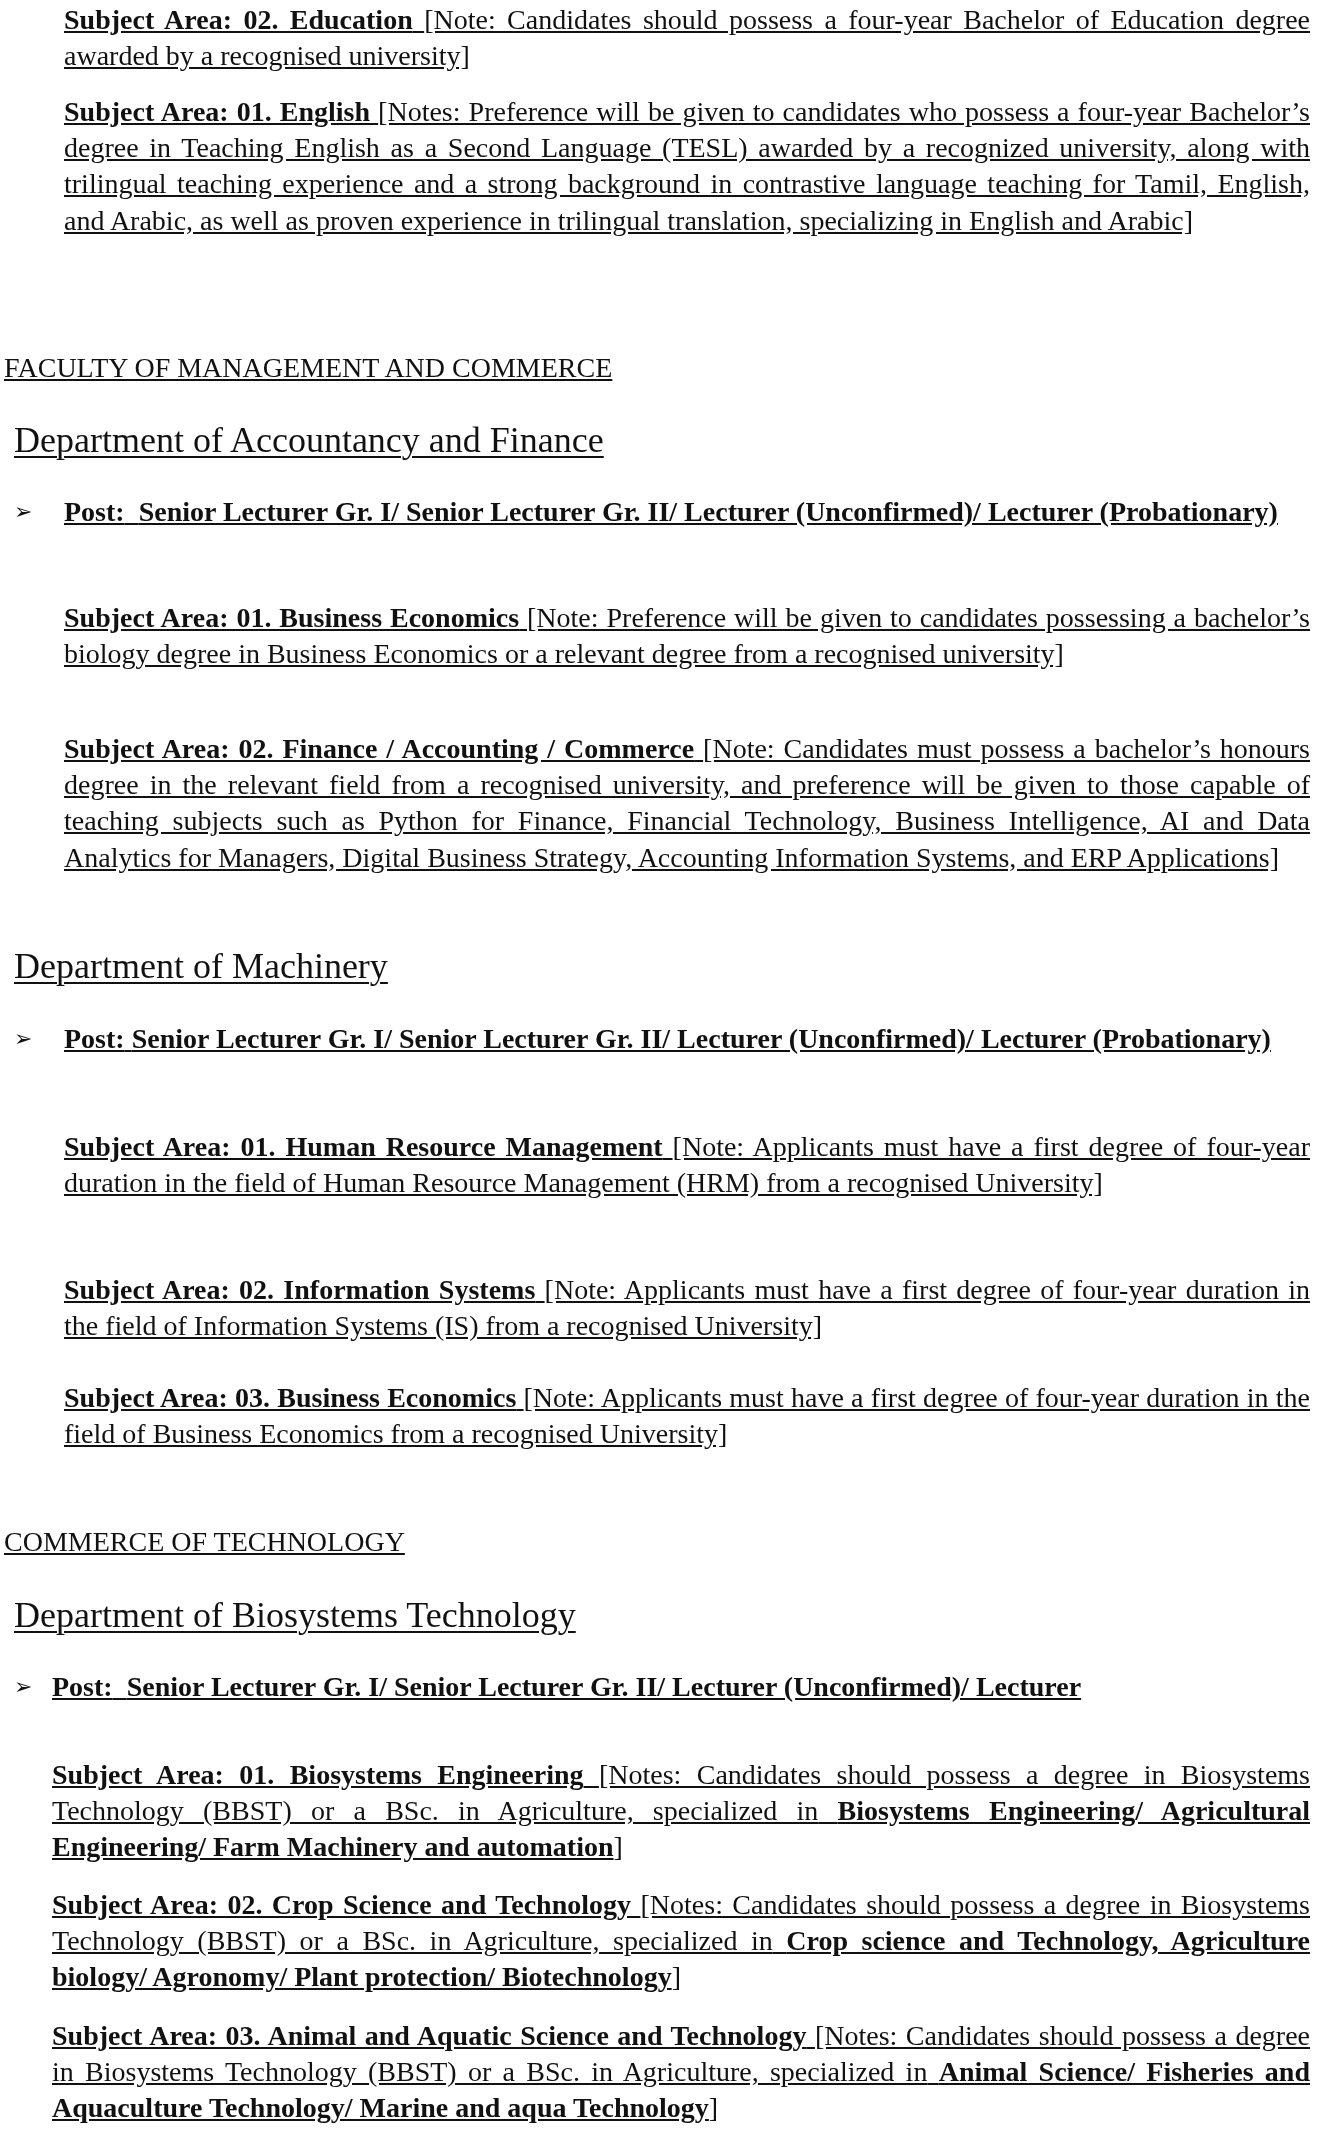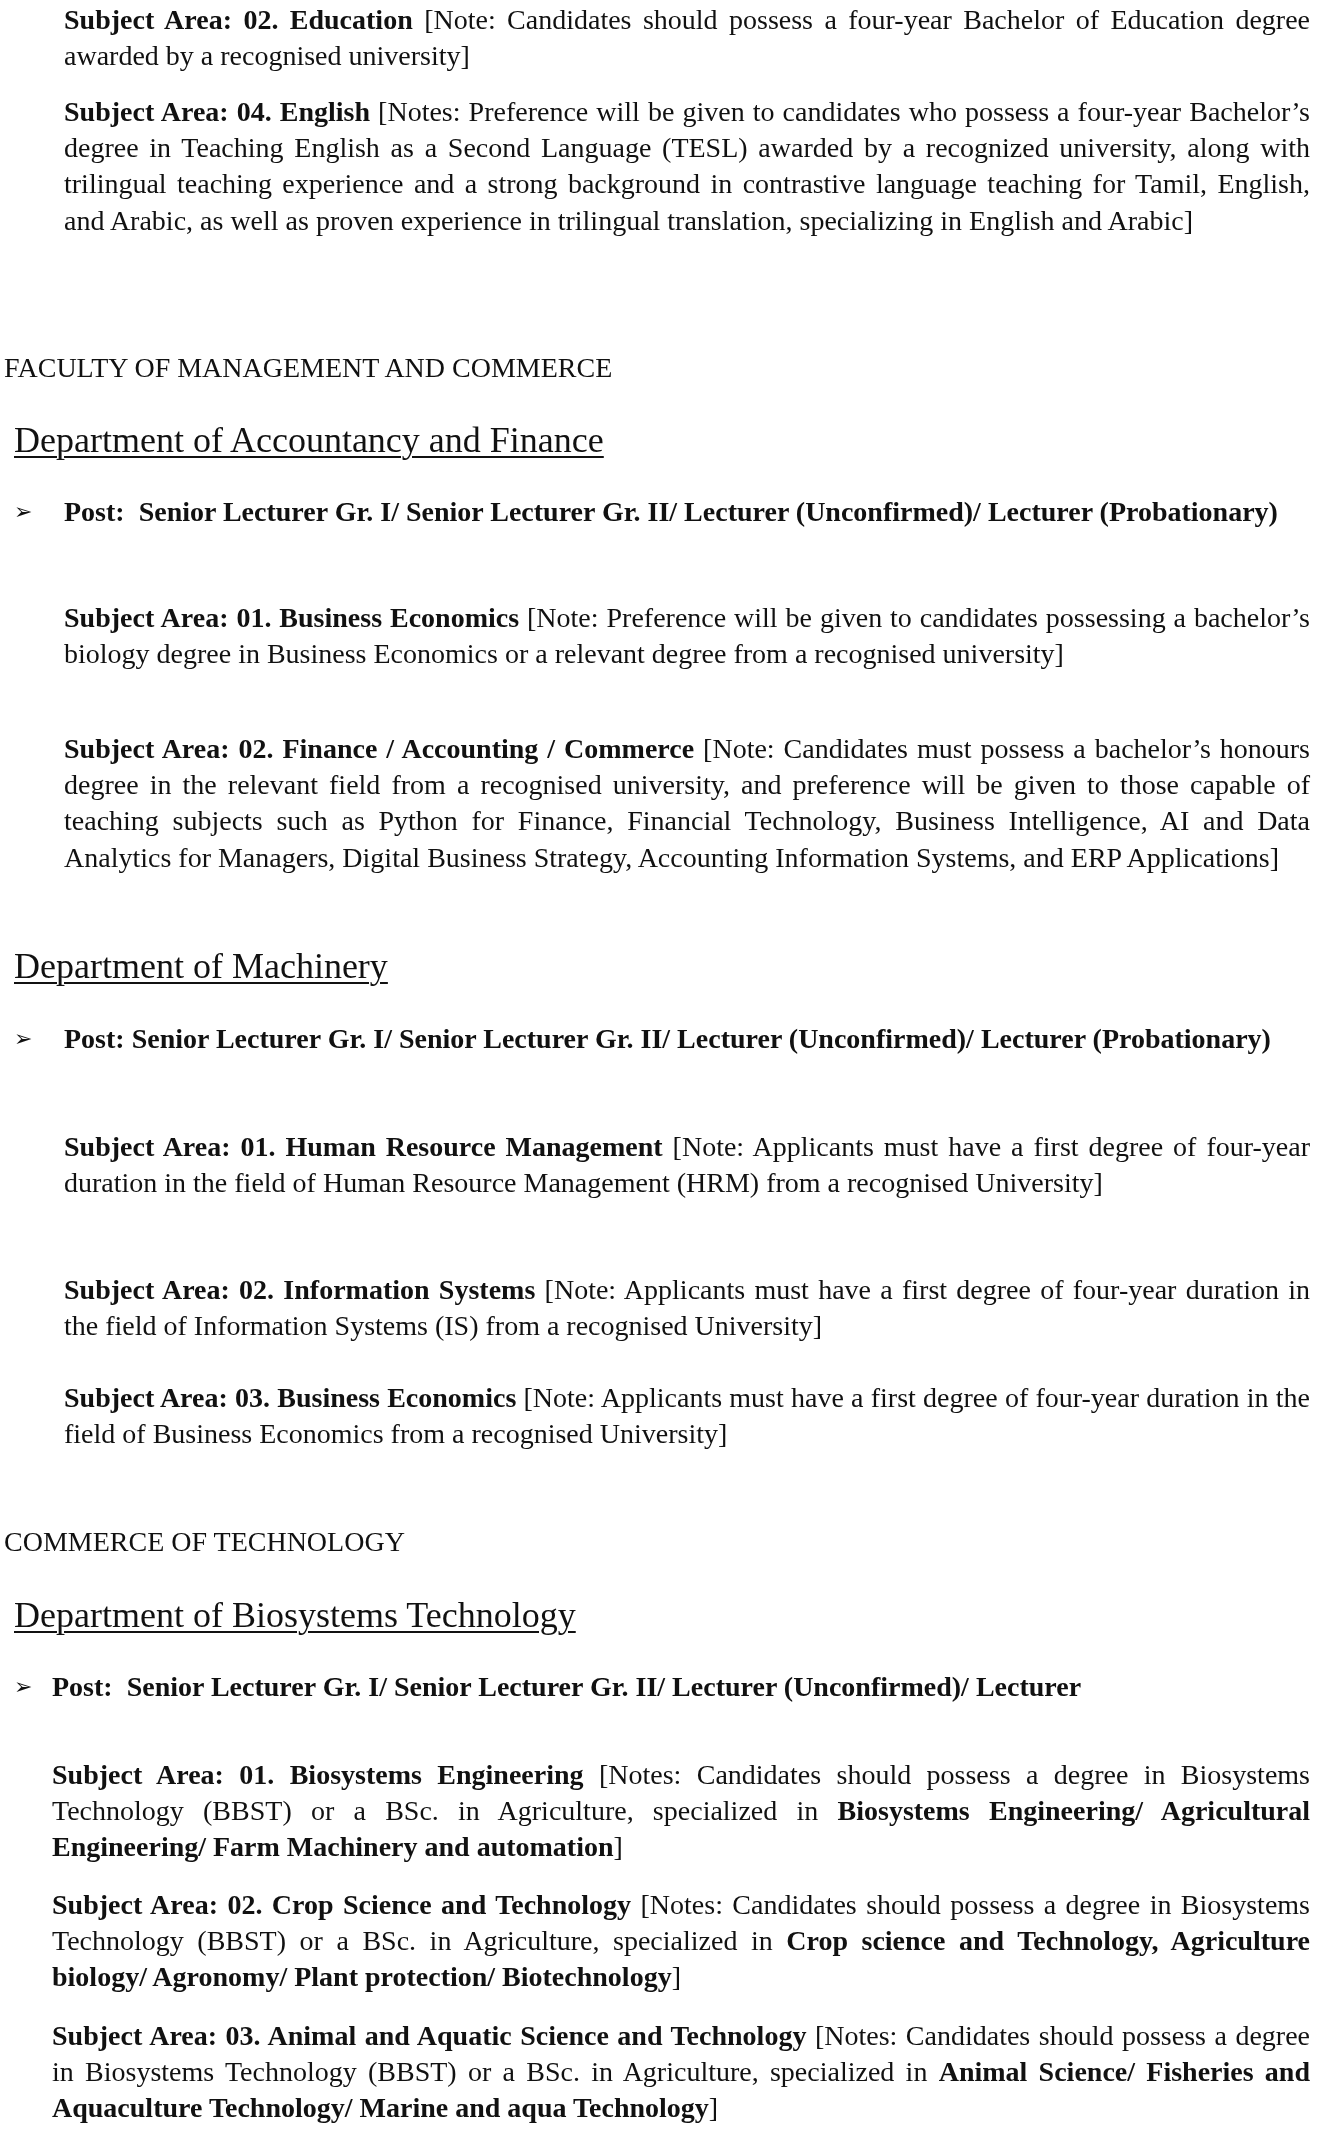--- a/index.html
+++ b/index.html
@@ -1,38 +1,38 @@
 <!DOCTYPE html>
 <html><head>
 <meta charset="utf-8">
 <style>
   html, body { margin:0; padding:0; background:#ffffff; }
   body { width:1328px; height:2130px; position:relative; overflow:hidden;
          font-family:"Liberation Serif", "DejaVu Serif", serif; color:#111; }
-  .blk { position:absolute; font-size:28px; line-height:36.2px; }
+  .blk { position:absolute; font-size:28px; line-height:36.2px;text-decoration:underline; }
   .para { left:64px; width:1246px; text-align:justify; }
   .para.t { left:52px; width:1258px; }
   .head { left:4px; font-size:28px; }
   .dept { left:14px; font-size:36px; text-decoration:underline; text-decoration-thickness:2px; text-underline-offset:4px; }
   .post { left:14px; width:1296px; }
   .post .arrow { position:absolute; left:0; top:0; font-size:22px; }
   .post .txt { display:block; margin-left:50px; text-align:justify; }
   .post.t .txt { margin-left:38px; }
   .post.t .txt2 { display:block; margin-left:126px; }
   b { font-weight:bold; }
 </style>
 </head>
 <body>
 
 <div class="blk para" style="top:2px">
   <b>Subject Area: 02. Education</b>
   <span>[Note: Candidates should possess a four-year Bachelor of Education degree awarded by a recognised university]</span>
 </div>
 <div class="blk para" style="top:94px">
-  <b>Subject Area: 04. English</b>
+  <b>Subject Area: 01. English</b>
   <span>[Notes: Preference will be given to candidates who possess a four-year Bachelor’s degree in Teaching English as a Second Language (TESL) awarded by a recognized university, along with trilingual teaching experience and a strong background in contrastive language teaching for Tamil, English, and Arabic, as well as proven experience in trilingual translation, specializing in English and Arabic]</span>
 </div>
 
 <div class="blk head" style="top:350px">FACULTY OF MANAGEMENT AND COMMERCE</div>
 <div class="blk dept" style="top:422px">Department of Accountancy and Finance</div>
 
 <div class="blk post" style="top:494px">
   <span class="arrow">➢</span>
   <span class="txt"><b>Post:</b>&nbsp; <b>Senior Lecturer Gr. I/ Senior Lecturer Gr. II/ Lecturer (Unconfirmed)/ Lecturer (Probationary)</b></span>
 </div>

